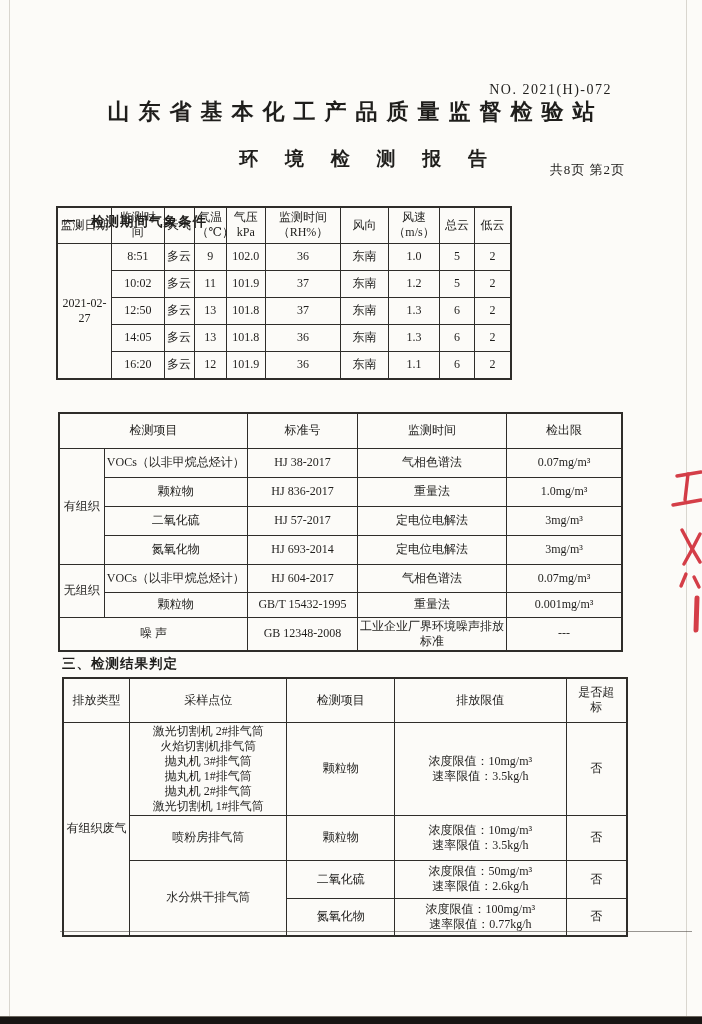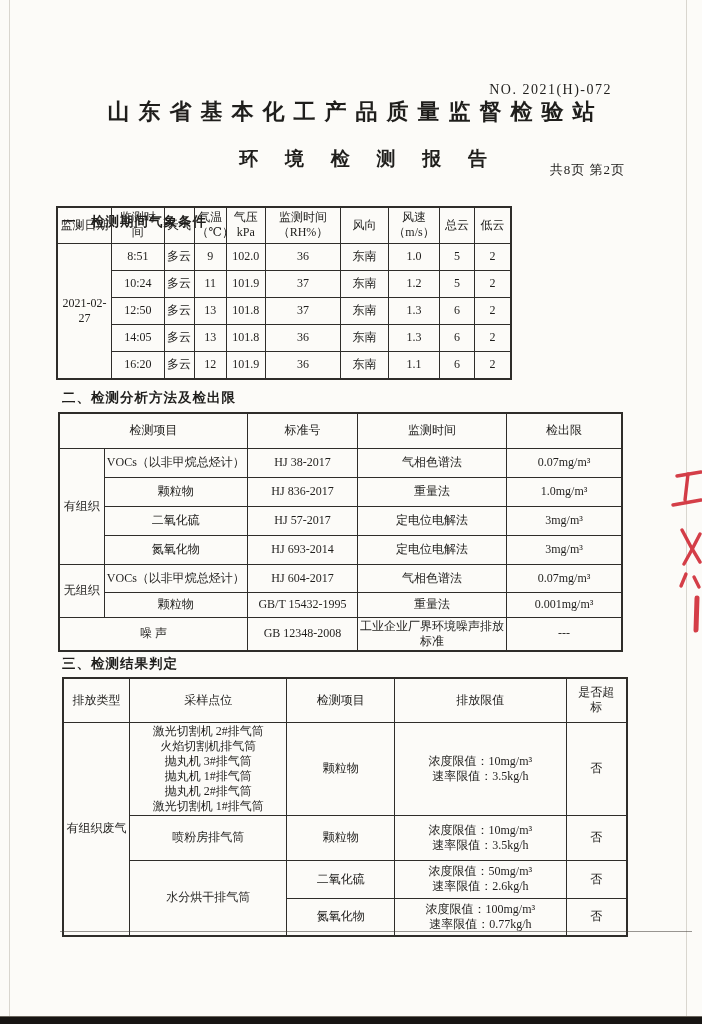--- a/index.html
+++ b/index.html
@@ -82,21 +82,21 @@
       <td>多云</td>
       <td>9</td>
       <td>102.0</td>
       <td>36</td>
       <td>东南</td>
       <td>1.0</td>
       <td>5</td>
       <td>2</td>
     </tr>
     <tr>
-      <td>10:24</td>
+      <td>10:02</td>
       <td>多云</td>
       <td>11</td>
       <td>101.9</td>
       <td>37</td>
       <td>东南</td>
       <td>1.2</td>
       <td>5</td>
       <td>2</td>
     </tr>
     <tr>
@@ -128,21 +128,20 @@
       <td>101.9</td>
       <td>36</td>
       <td>东南</td>
       <td>1.1</td>
       <td>6</td>
       <td>2</td>
     </tr>
   </tbody>
     </table>
 
-  <div class="sec sec2">二、检测分析方法及检出限</div>
 
   <table class="t t2">
     <colgroup>
       <col style="width:8%">
         <col style="width:25.5%">
         <col style="width:19.5%">
       <col style="width:26.5%">
         <col style="width:20.5%">
     </colgroup>
     <tbody>

